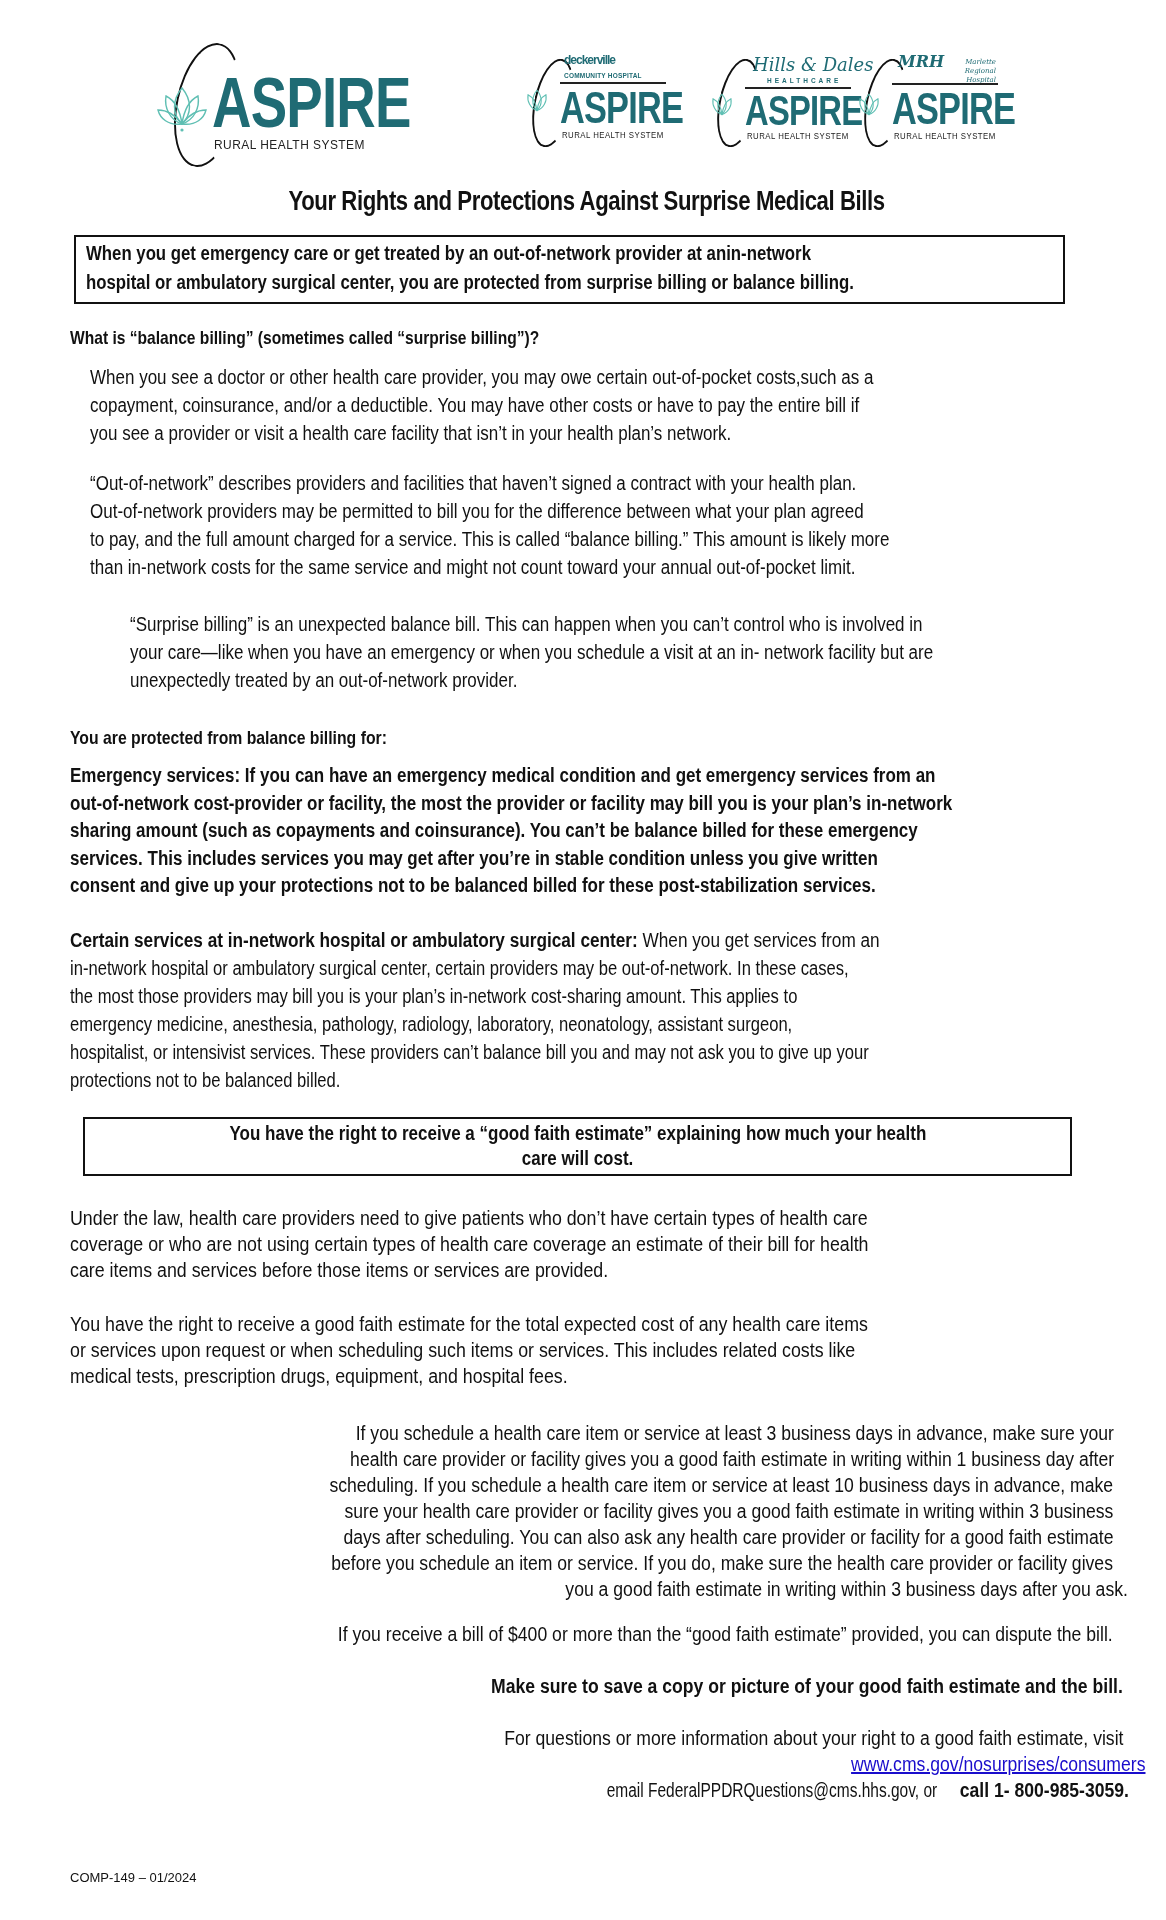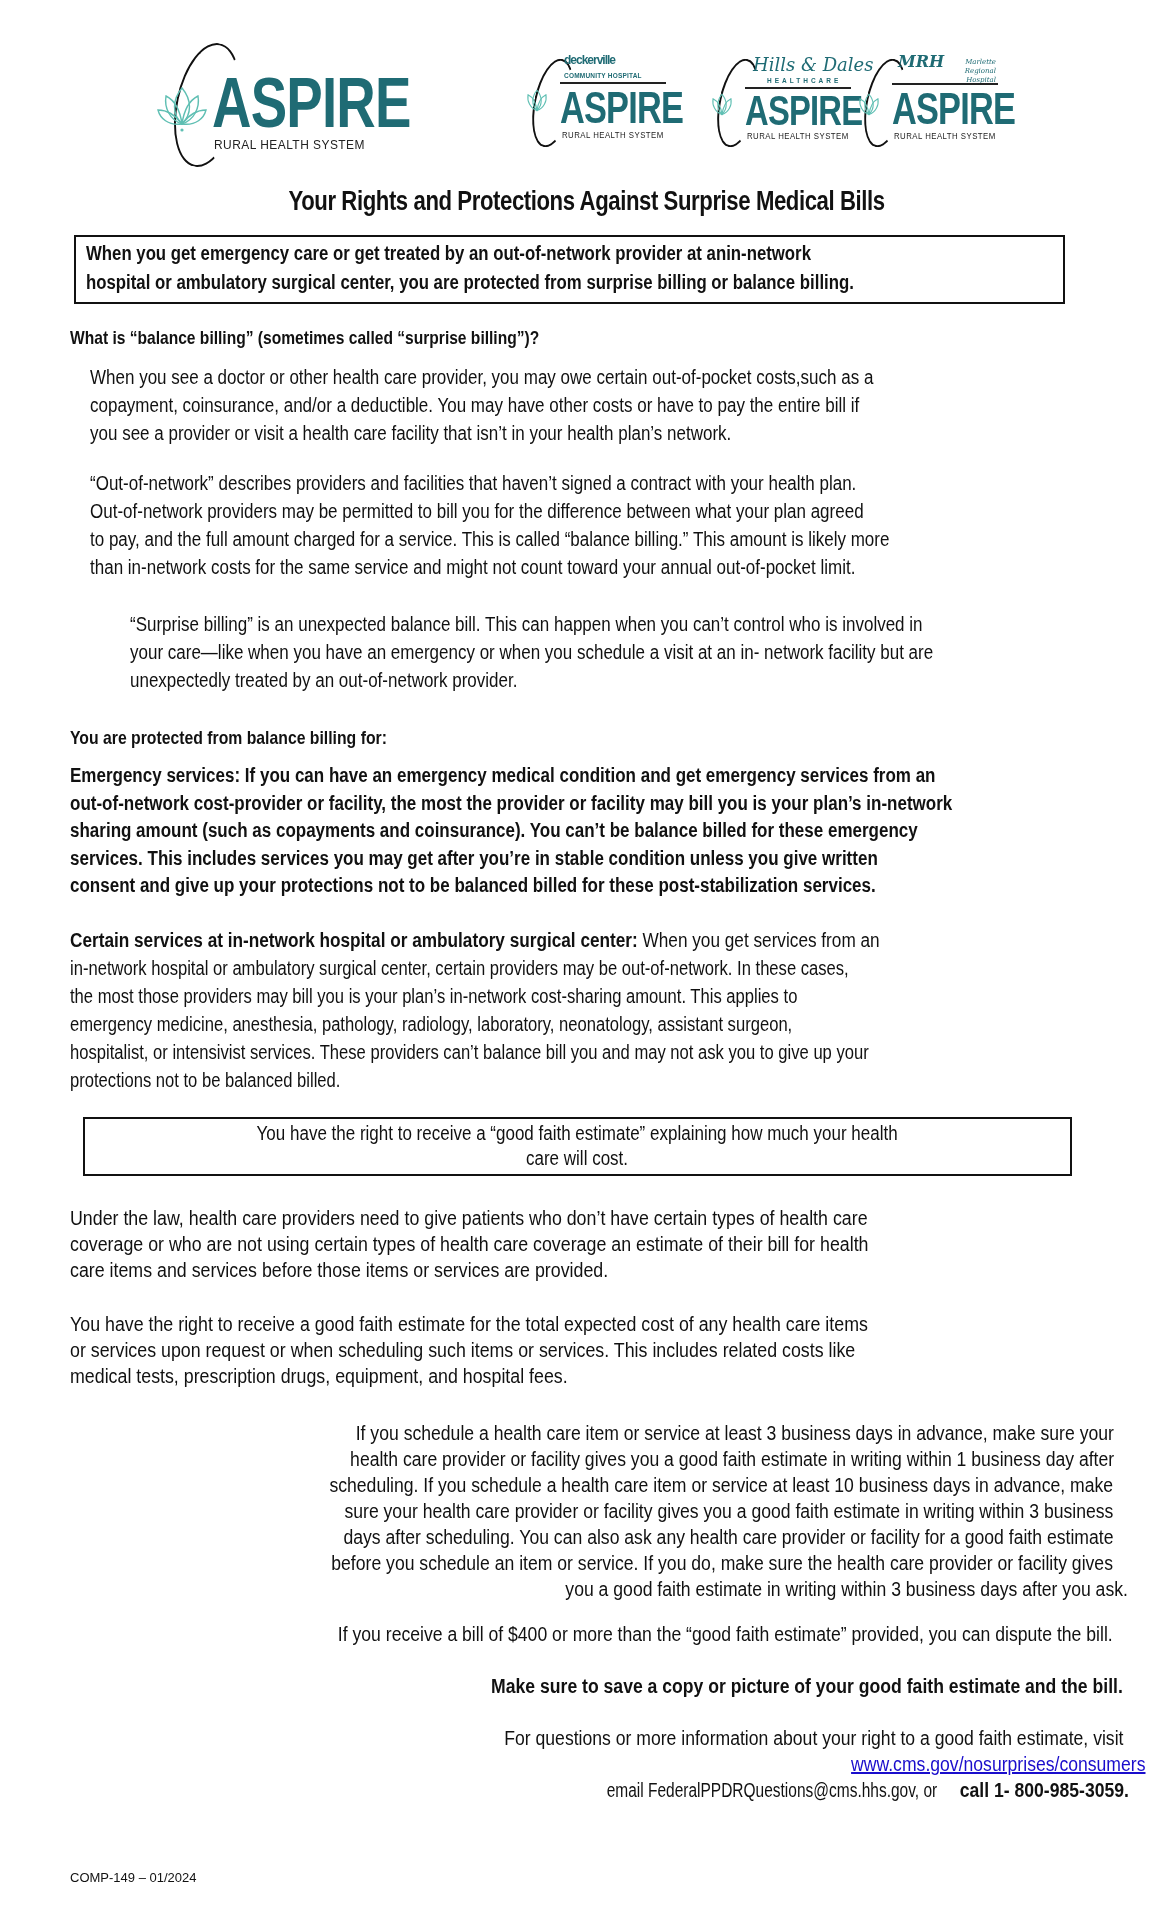--- a/index.html
+++ b/index.html
@@ -15,21 +15,21 @@
   .title { left:0; width:950px; top:186px; text-align:right; font-size:27px; font-weight:700; letter-spacing:-0.5px; }
   .title span { display:inline-block; transform:scaleX(0.82); }
   .box { border:2px solid #111; position:absolute; }
   .intro-box { left:74px; top:235px; width:987px; height:65px; }
   .intro-box p { margin:0; position:absolute; left:10px; font-weight:700; font-size:19.5px; white-space:nowrap; transform:scaleX(0.86); transform-origin:left top; }
   .h-q { left:70px; top:327px; font-size:19px; font-weight:700; white-space:nowrap; transform:scaleX(0.82); transform-origin:left top; }
   .para { position:absolute; font-size:20px; line-height:28px; white-space:nowrap; }
   .para .ln { display:block; transform:scaleX(0.85); transform-origin:left top; }
   .h-prot { left:70px; top:727px; font-size:19px; font-weight:700; white-space:nowrap; transform:scaleX(0.83); transform-origin:left top; }
   .gfe-box { left:83px; top:1117px; width:985px; height:55px; text-align:center; }
-  .gfe-box div { font-weight:400; font-size:20px; line-height:25px;text-align:center; }
+  .gfe-box div { font-weight:700; font-size:20px; line-height:25px;text-align:center; }
   .gfe-box div span { display:inline-block; transform:scaleX(0.85); }
   .body2 { position:absolute; font-size:20px; line-height:26px; white-space:nowrap; }
   .body2 .ln { display:block; transform:scaleX(0.89); transform-origin:left top; }
   .center { position:absolute; left:0; width:1166px; text-align:center; font-size:20px; line-height:26px; white-space:nowrap; }
   .center .ln { display:block;text-align:right; }
   .center .ln span { display:inline-block; transform:scaleX(0.88); }
   .link { color:#1a0dcc; text-decoration:underline; }
   .footer-code { left:70px; top:1870px; font-size:13px; white-space:nowrap; }
 </style>
 </head>

